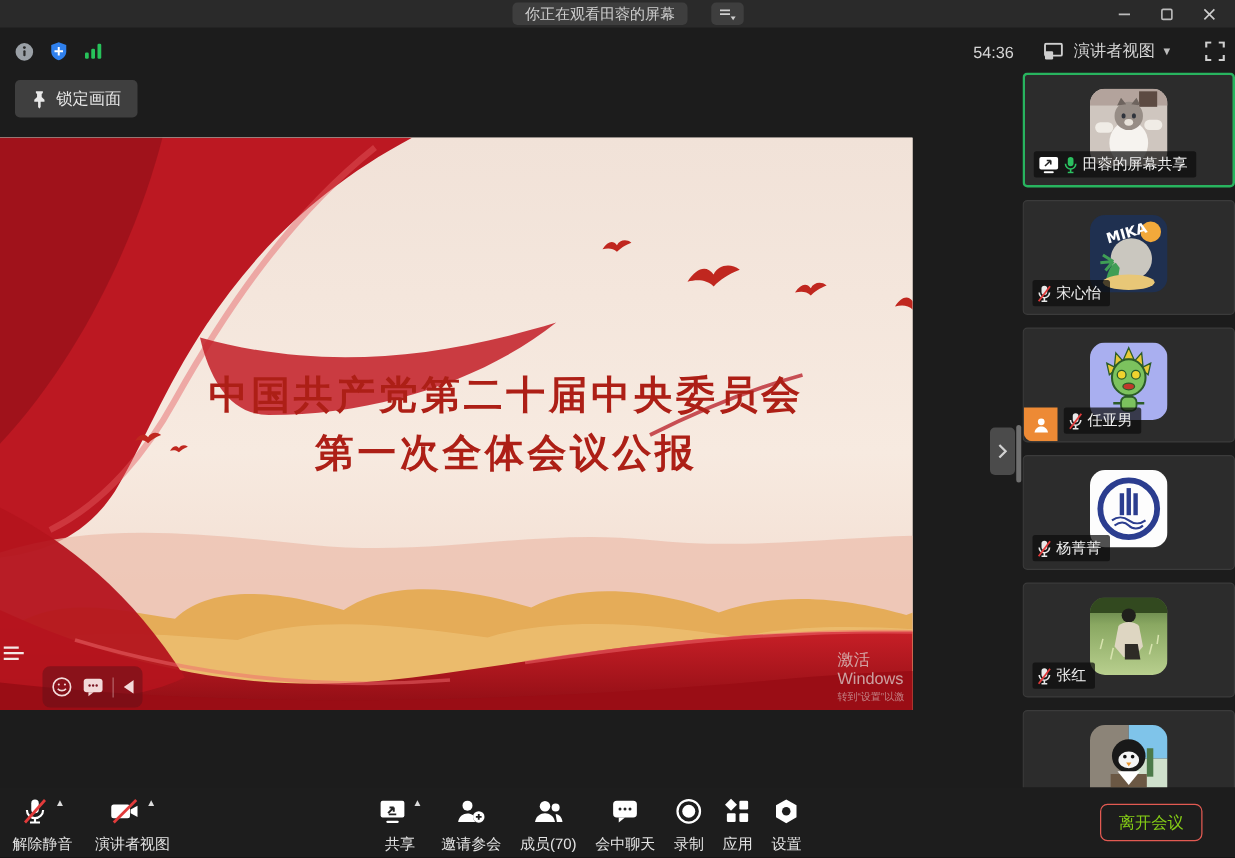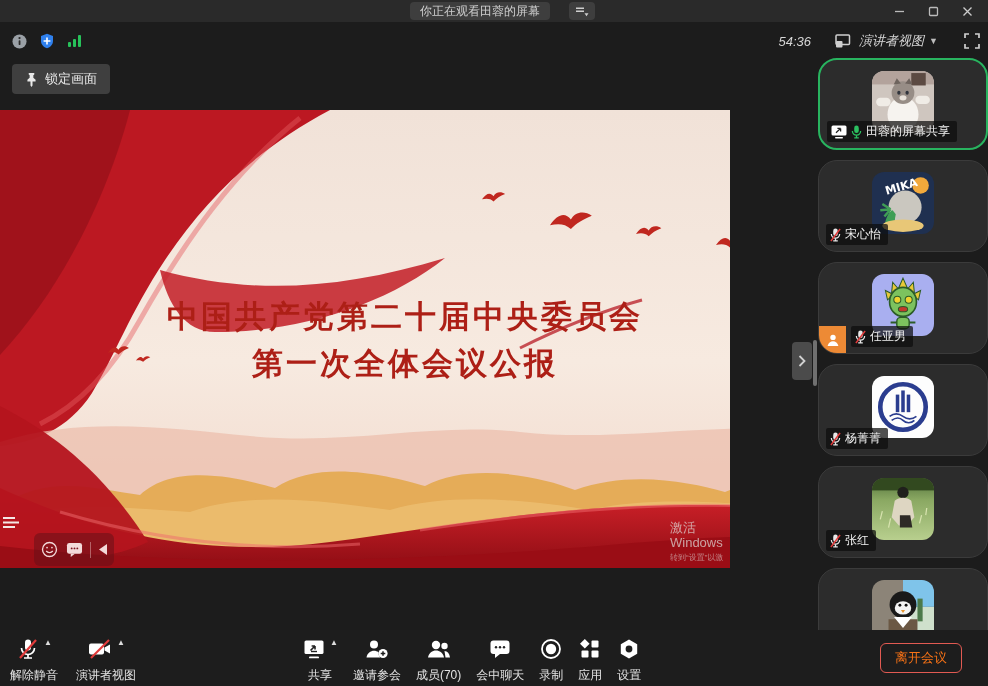--- a/index.html
+++ b/index.html
@@ -12,21 +12,21 @@
   .watch-pill{height:18px;background:#3e3e3e;border-radius:4px;color:#cfcfcf;font-size:12px;
               display:flex;align-items:center;padding:0 10px;}
   .pill-menu{width:26px;height:18px;background:#3e3e3e;border-radius:4px;display:flex;
              align-items:center;justify-content:center;}
   .win-controls{position:absolute;right:4px;top:0;height:22px;display:flex;}
   .win-btn{width:34px;height:22px;display:flex;align-items:center;justify-content:center;}
 
   
   .status-icons{position:absolute;left:12px;top:33px;display:flex;gap:12px;align-items:center;}
   .view-cluster{position:absolute;right:8px;top:32px;display:flex;align-items:center;gap:8px;
-                color:#d5d5d5;font-size:13px;font-style:italic;}
+                color:#d5d5d5;font-size:13px;}
   .caret-down{font-size:9px;color:#bdbdbd;margin-left:-3px;}
   .lock-btn{position:absolute;left:12px;top:64px;height:30px;background:#3f3f3f;border-radius:4px;
             color:#e8e8e8;font-size:13px;display:flex;align-items:center;gap:7px;padding:0 13px;text-align:center;}
 
   
   .share-area{position:absolute;left:0;top:110px;width:810px;height:480px;}
   .slide{position:relative;width:730px;height:458px;background:#f3e6dc;overflow:hidden;}
   .slide-art{position:absolute;left:0;top:0;width:810px;height:458px;}
   .slide-title{position:absolute;top:183px;left:0;width:810px;text-align:center;color:#ad1f16;
                font-weight:bold;font-size:31px;line-height:47px;letter-spacing:3px;
@@ -39,42 +39,42 @@
   .ft-div{width:1px;height:16px;background:rgba(245,220,220,.4);}
 
   
   .collapse-tab{position:absolute;left:792px;top:342px;width:20px;height:38px;background:#4b4b4b;
                 border-radius:4px;display:flex;align-items:center;justify-content:center;}
   .side-scroll{position:absolute;left:813px;top:340px;width:4px;height:46px;background:#707070;border-radius:2px;}
 
   
   .sidebar{position:absolute;left:818px;top:58px;width:170px;height:572px;overflow:hidden;}
   .tile{position:absolute;left:0;width:170px;height:92px;background:#2c2c2c;border:1px solid #3b3b3b;
-        border-radius:19px;box-sizing:border-box;overflow:hidden;}
+        border-radius:4px;box-sizing:border-box;overflow:hidden;}
   .tile.active{border:2px solid #28b45f;}
   .avatar{position:absolute;left:50%;transform:translateX(-50%);top:11px;width:62px;height:62px;
           border-radius:12px;overflow:hidden;}
   .name-tag{position:absolute;left:7px;bottom:6px;display:flex;align-items:center;gap:4px;
             background:rgba(12,12,12,.72);padding:2px 7px 2px 4px;border-radius:2px;color:#f0f0f0;
             font-size:12px;white-space:nowrap;}
   .tile .shifted{left:32px;}
   .host-badge{position:absolute;left:0;bottom:0;width:27px;height:27px;background:#ed8a35;
               border-radius:0 0 0 7px;display:flex;align-items:center;justify-content:center;}
   .scroll-down{position:absolute;left:50%;transform:translateX(-50%);bottom:2px;width:0;height:0;
                border:9px solid transparent;border-top:11px solid #fff;border-bottom:0;}
 
   
   .bottombar{position:absolute;left:0;top:630px;width:988px;height:56px;background:#1d1d1d;}
   .left-tools{position:absolute;left:10px;top:7px;display:flex;gap:18px;}
   .center-tools{position:absolute;left:302px;top:7px;display:flex;gap:15px;}
   .tbi{display:flex;flex-direction:column;align-items:center;gap:4px;color:#e3e3e3;font-size:12px;}
   .ic-row{display:flex;align-items:flex-start;gap:4px;height:26px;}
   .caret-up{font-size:8px;color:#dcdcdc;line-height:10px;margin-top:1px;}
   .leave-btn{position:absolute;right:26px;top:13px;height:30px;padding:0 14px;border:1px solid #e25a52;
-             border-radius:6px;color:#f97316;font-size:13px;background:transparent;display:flex;
+             border-radius:6px;color:#84cc16;font-size:13px;background:transparent;display:flex;
              align-items:center;box-sizing:border-box;}
 </style>
 </head>
 <body>
 
 <div class="app">
 
   <div class="titlebar">
     <div class="pill-group">
       <div class="watch-pill">

